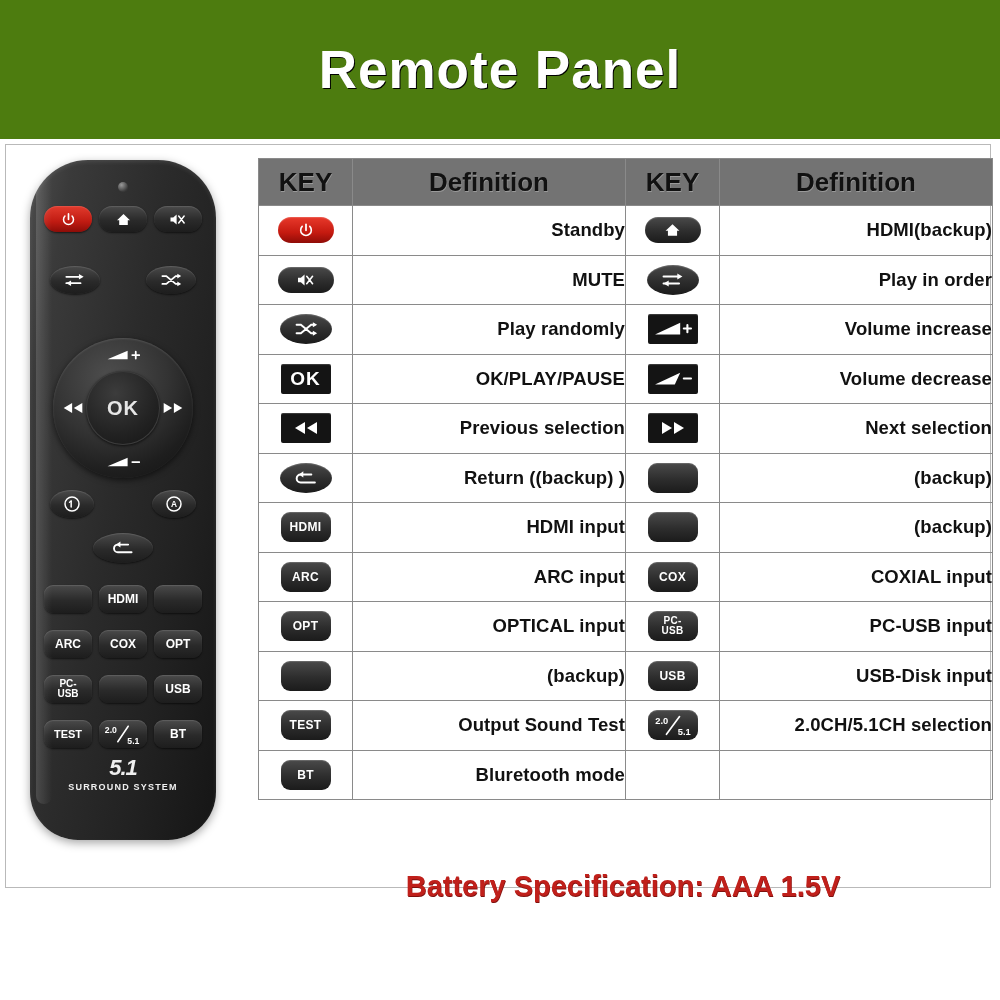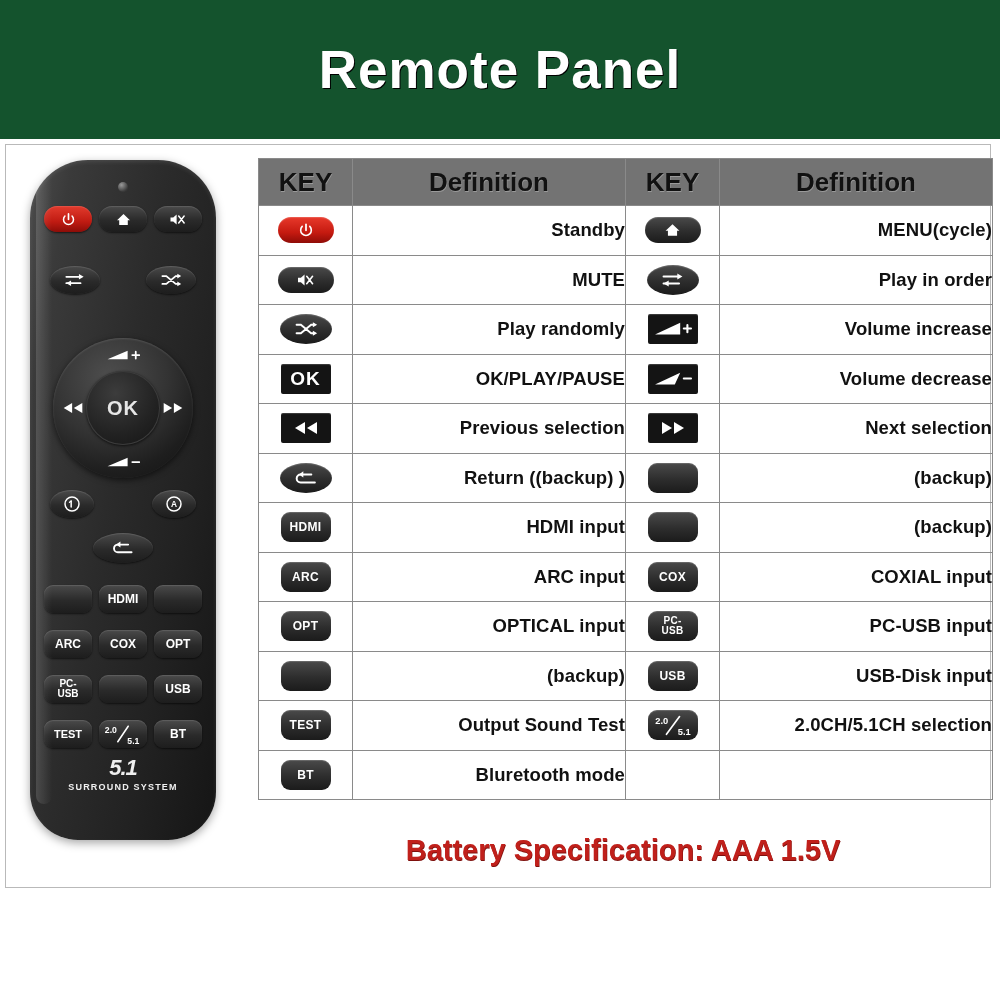--- a/index.html
+++ b/index.html
@@ -7,21 +7,21 @@
     width:1000px;height:1000px;
     background:#ffffff;
     font-family:"Liberation Sans", sans-serif;
     overflow:hidden;
     position:relative;
   }
 
   
   #header{
     position:absolute;left:0;top:0;width:1000px;height:139px;
-    background:#14532d;
+    background:#4d7c0f;
     display:flex;align-items:center;justify-content:center;
   }
   #header-title{
     color:#ffffff;
     font-size:53px;
     font-weight:bold;
     letter-spacing:1px;
     text-shadow:1px 1px 0 #000;
   }
 
@@ -139,21 +139,21 @@
   .btn.oval{width:52px;height:30px;border-radius:50%;}
   .btn.rect{width:50px;height:30px;border-radius:2px;background:#141414;}
   .btn.rnd{width:50px;height:30px;border-radius:9px;}
   .btn.red{background:linear-gradient(180deg,#e8392b,#c51a10 60%,#8f0c07);}
   .btn .t{font-size:12px;letter-spacing:.3px;line-height:1;}
   .btn .t.sm{font-size:10px;line-height:1.0;}
   .btn .t.ok{font-size:19px;letter-spacing:1px;}
 
   
   #battery{
-    position:absolute;left:258px;top:834px;width:730px;
+    position:absolute;left:258px;top:870px;width:730px;
     text-align:center;
     color:#c0201b;
     font-size:29px;font-weight:bold;
     text-shadow:0.5px 0.5px 0 #7e100d;
   }
 
   svg{display:block;}
 </style>
 </head>
 <body>
@@ -316,21 +316,21 @@
               <path d="M12 3.5v9" stroke="#fff" stroke-width="2.6" stroke-linecap="round" fill="none"></path>
               <path d="M6.3 6.6a8 8 0 1 0 11.4 0" stroke="#fff" stroke-width="2.4" fill="none" stroke-linecap="round"></path>
             </svg>
           </span></td>
         <td class="defcell">Standby</td>
         <td class="keycell"><span class="btn pill">
             <svg width="19" height="16" viewBox="0 0 24 22">
               <path d="M12 3 2.5 12h3.2v7h12.6v-7h3.2z" fill="#fff"></path>
             </svg>
           </span></td>
-        <td class="defcell">MENU(cycle)</td>
+        <td class="defcell">HDMI(backup)</td>
       </tr>
       <tr>
         <td class="keycell"><span class="btn pill">
             <svg width="20" height="16" viewBox="0 0 26 22">
               <path d="M2 8h4l5-4.5v15L6 14H2z" fill="#fff"></path>
               <path d="M14 6l8 10M22 6l-8 10" stroke="#fff" stroke-width="2.2" stroke-linecap="round"></path>
             </svg>
           </span></td>
         <td class="defcell">MUTE</td>
         <td class="keycell"><span class="btn oval">

